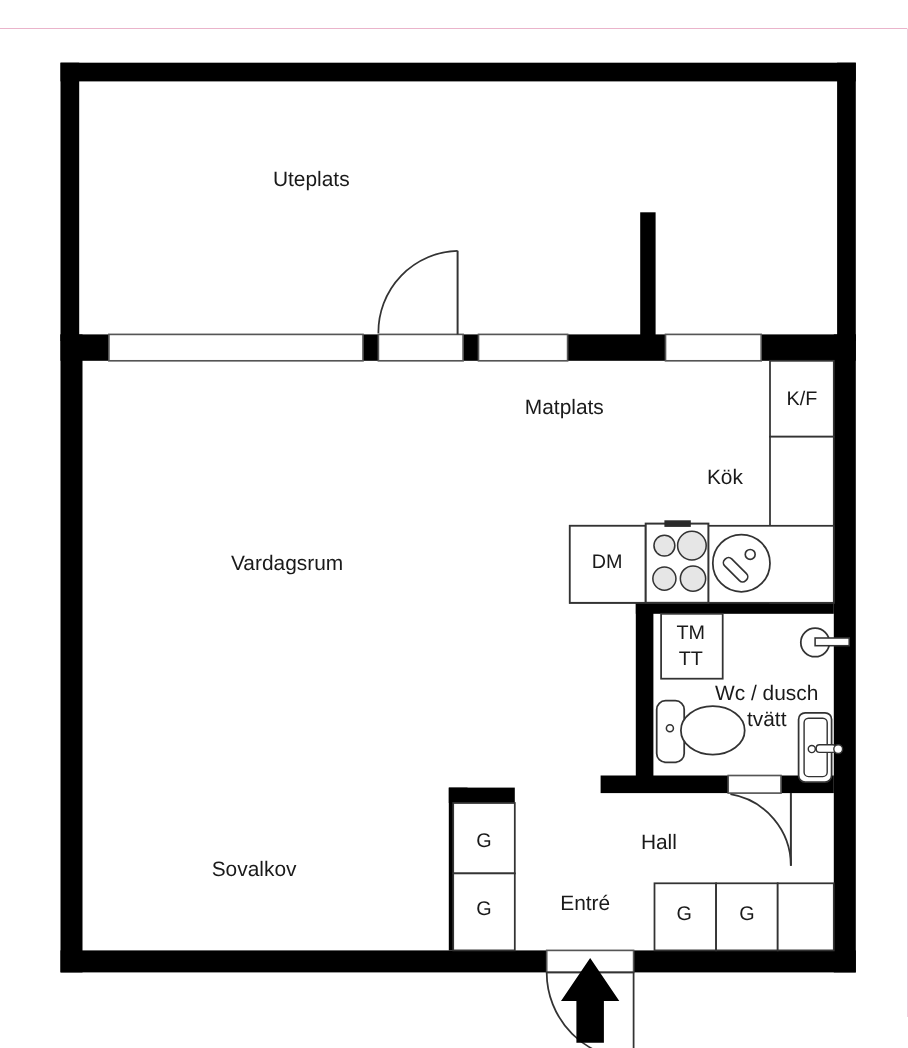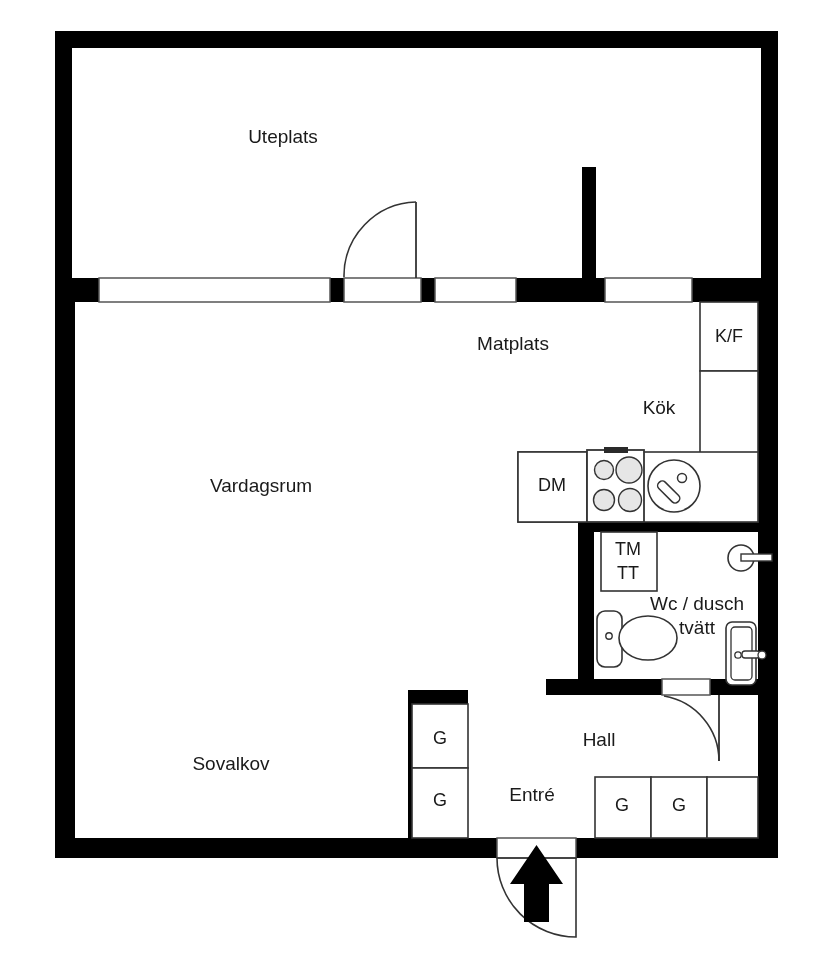--- a/index.html
+++ b/index.html
@@ -11,20 +11,21 @@
     width: 825px;
     height: 953px;
     font-family: "Liberation Sans", sans-serif;
     overflow: hidden;
   }
   #floorplan-root {
     position: relative;
     width: 825px;
     height: 906px;
     background: #be185d;
+    margin-top: 26px;
   }
   svg#plan-svg {
     display: block;
     width: 825px;
     height: 953px;
   }
   .room-label {
     font-family: "Liberation Sans", sans-serif;
     font-size: 19px;
     fill: #1a1a1a;

